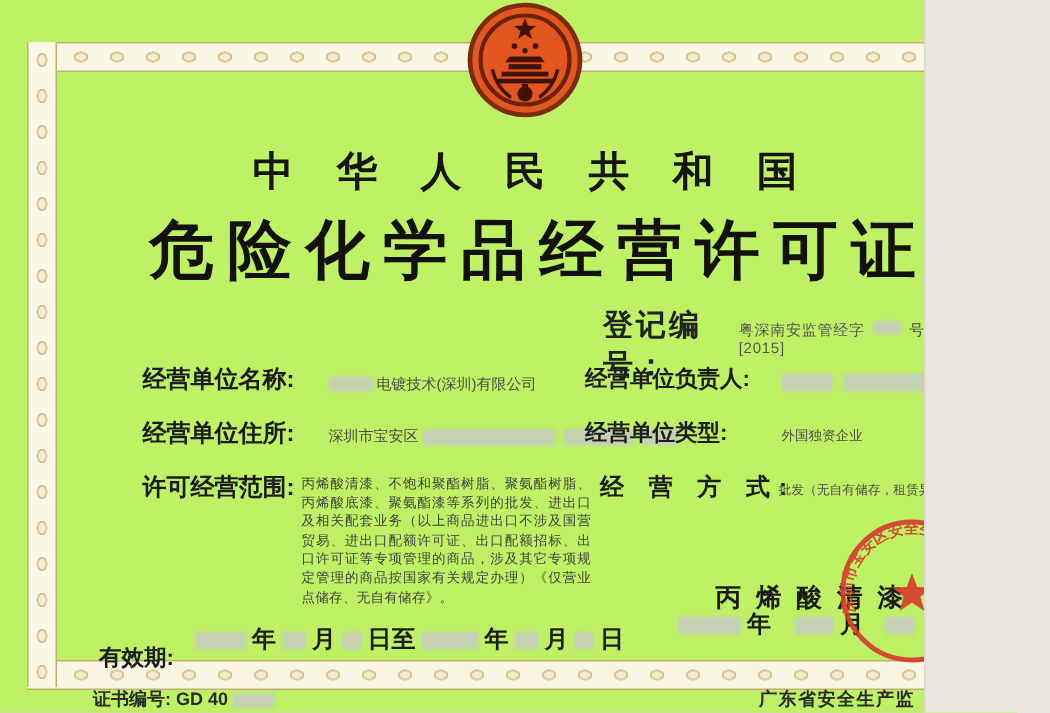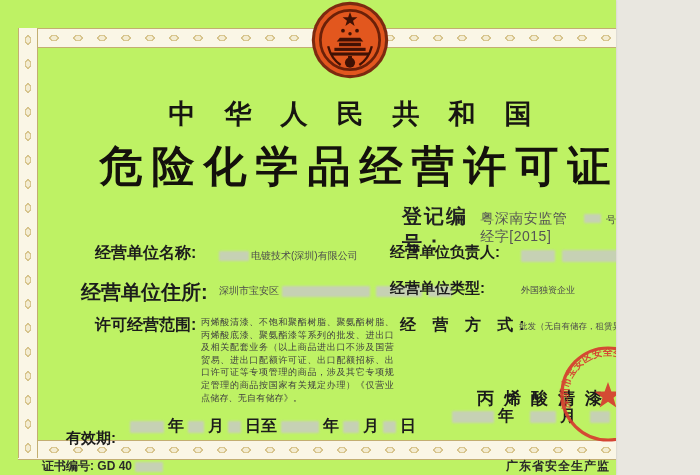--- a/index.html
+++ b/index.html
@@ -32,42 +32,42 @@
     font-size:27px;font-weight:bold;color:#171512;letter-spacing:29px;padding-left:29px;
     box-sizing:border-box;z-index:2;
   }
   .main-title{
     position:absolute;left:0;top:138px;width:700px;text-align:center;
     font-size:43px;font-weight:bold;color:#14110c;letter-spacing:9px;padding-left:19px;
     box-sizing:border-box;z-index:2;
   }
   .reg-line{position:absolute;left:402px;top:203px;display:flex;align-items:baseline;z-index:2;}
   .reg-label{font-size:20px;font-weight:bold;color:#222;letter-spacing:2px;}
-  .reg-value{font-size:14px;color:#555;margin-left:8px;letter-spacing:.5px;}
+  .reg-value{font-size:10px;color:#555;margin-left:8px;letter-spacing:.5px;}
   .reg-suffix{font-size:10px;color:#444;margin-left:2px;}
 
   .lbl{position:absolute;font-weight:bold;color:#1c1c1c;white-space:nowrap;z-index:2;}
   .val{position:absolute;color:#4c4c4c;white-space:nowrap;z-index:2;}
   .redact{display:inline-block;background:#c9c9c9;opacity:.8;border-radius:1px;filter:blur(1px);vertical-align:middle;}
 
   .scope-text{
     position:absolute;left:201px;top:316px;width:193px;font-size:9px;line-height:12.6px;
     color:#3f3f3f;text-align:justify;white-space:normal;z-index:2;letter-spacing:.2px;
   }
   .issuer{position:absolute;left:477px;top:387px;font-size:17px;font-weight:bold;
     color:#1a1a1a;letter-spacing:10px;z-index:2;}
   .seal{position:absolute;left:558px;top:344px;width:100px;height:100px;z-index:4;opacity:.92;}
 
   .validity{position:absolute;left:66px;top:405px;display:flex;align-items:center;z-index:2;}
   .validity .vlabel{font-size:15px;font-weight:bold;color:#1c1c1c;margin-right:14px;margin-top:24px;}
   .validity .unit{font-size:16px;font-weight:bold;color:#1c1c1c;margin:0 4px;}
   .issue-date{position:absolute;left:452px;top:406px;display:flex;align-items:center;z-index:2;}
   .issue-date .unit{font-size:16px;font-weight:bold;color:#1c1c1c;margin:0 4px;}
 
-  .certno{position:absolute;left:42px;top:458px;font-size:12px;color:#2a2a2a;font-weight:bold;z-index:2;display:flex;align-items:center;}
+  .certno{position:absolute;left:62px;top:458px;font-size:12px;color:#2a2a2a;font-weight:bold;z-index:2;display:flex;align-items:center;}
   .maker{position:absolute;left:506px;top:458px;font-size:12px;color:#2a2a2a;font-weight:bold;letter-spacing:1px;z-index:2;}
 </style>
 </head>
 <body>
 
 <div class="cert">
 
   <div class="band h top"></div>
   <div class="band h bottom"></div>
   <div class="band v left"></div>
@@ -103,21 +103,21 @@
 
   <div class="lbl" style="left:95px;top:243px;font-size:16px;">经营单位名称:</div>
   <div class="val" style="left:219px;top:249px;font-size:10px;">
     <span class="redact" style="width:30px;height:10px;margin-right:2px;"></span><span>电镀技术(深圳)有限公司</span>
   </div>
   <div class="lbl" style="left:390px;top:243px;font-size:15px;">经营单位负责人:</div>
   <div class="val" style="left:521px;top:246px;">
     <span class="redact" style="width:34px;height:12px;margin-right:7px;"></span><span class="redact" style="width:56px;height:12px;"></span>
   </div>
 
-  <div class="lbl" style="left:81px;top:279px;font-size:20px;">经营单位住所:</div>
+  <div class="lbl" style="left:95px;top:279px;font-size:16px;">经营单位住所:</div>
   <div class="val" style="left:219px;top:284px;font-size:10px;">
     <span>深圳市宝安区</span><span class="redact" style="width:88px;height:11px;margin-left:3px;"></span><span class="redact" style="width:46px;height:11px;margin-left:6px;"></span><span class="redact" style="width:24px;height:11px;margin-left:6px;"></span>
   </div>
   <div class="lbl" style="left:390px;top:279px;font-size:15px;">经营单位类型:</div>
   <div class="val" style="left:521px;top:284px;font-size:9px;">外国独资企业</div>
 
   <div class="lbl" style="left:95px;top:315px;font-size:16px;">许可经营范围:</div>
   <div class="scope-text">丙烯酸清漆、不饱和聚酯树脂、聚氨酯树脂、丙烯酸底漆、聚氨酯漆等系列的批发、进出口及相关配套业务（以上商品进出口不涉及国营贸易、进出口配额许可证、出口配额招标、出口许可证等专项管理的商品，涉及其它专项规定管理的商品按国家有关规定办理）《仅营业点储存、无自有储存》。</div>
   <div class="lbl" style="left:400px;top:315px;font-size:16px;letter-spacing:6px;">经 营 方 式:</div>
   <div class="val" style="left:519px;top:321px;font-size:8.5px;">批发（无自有储存，租赁异地仓库）</div>

